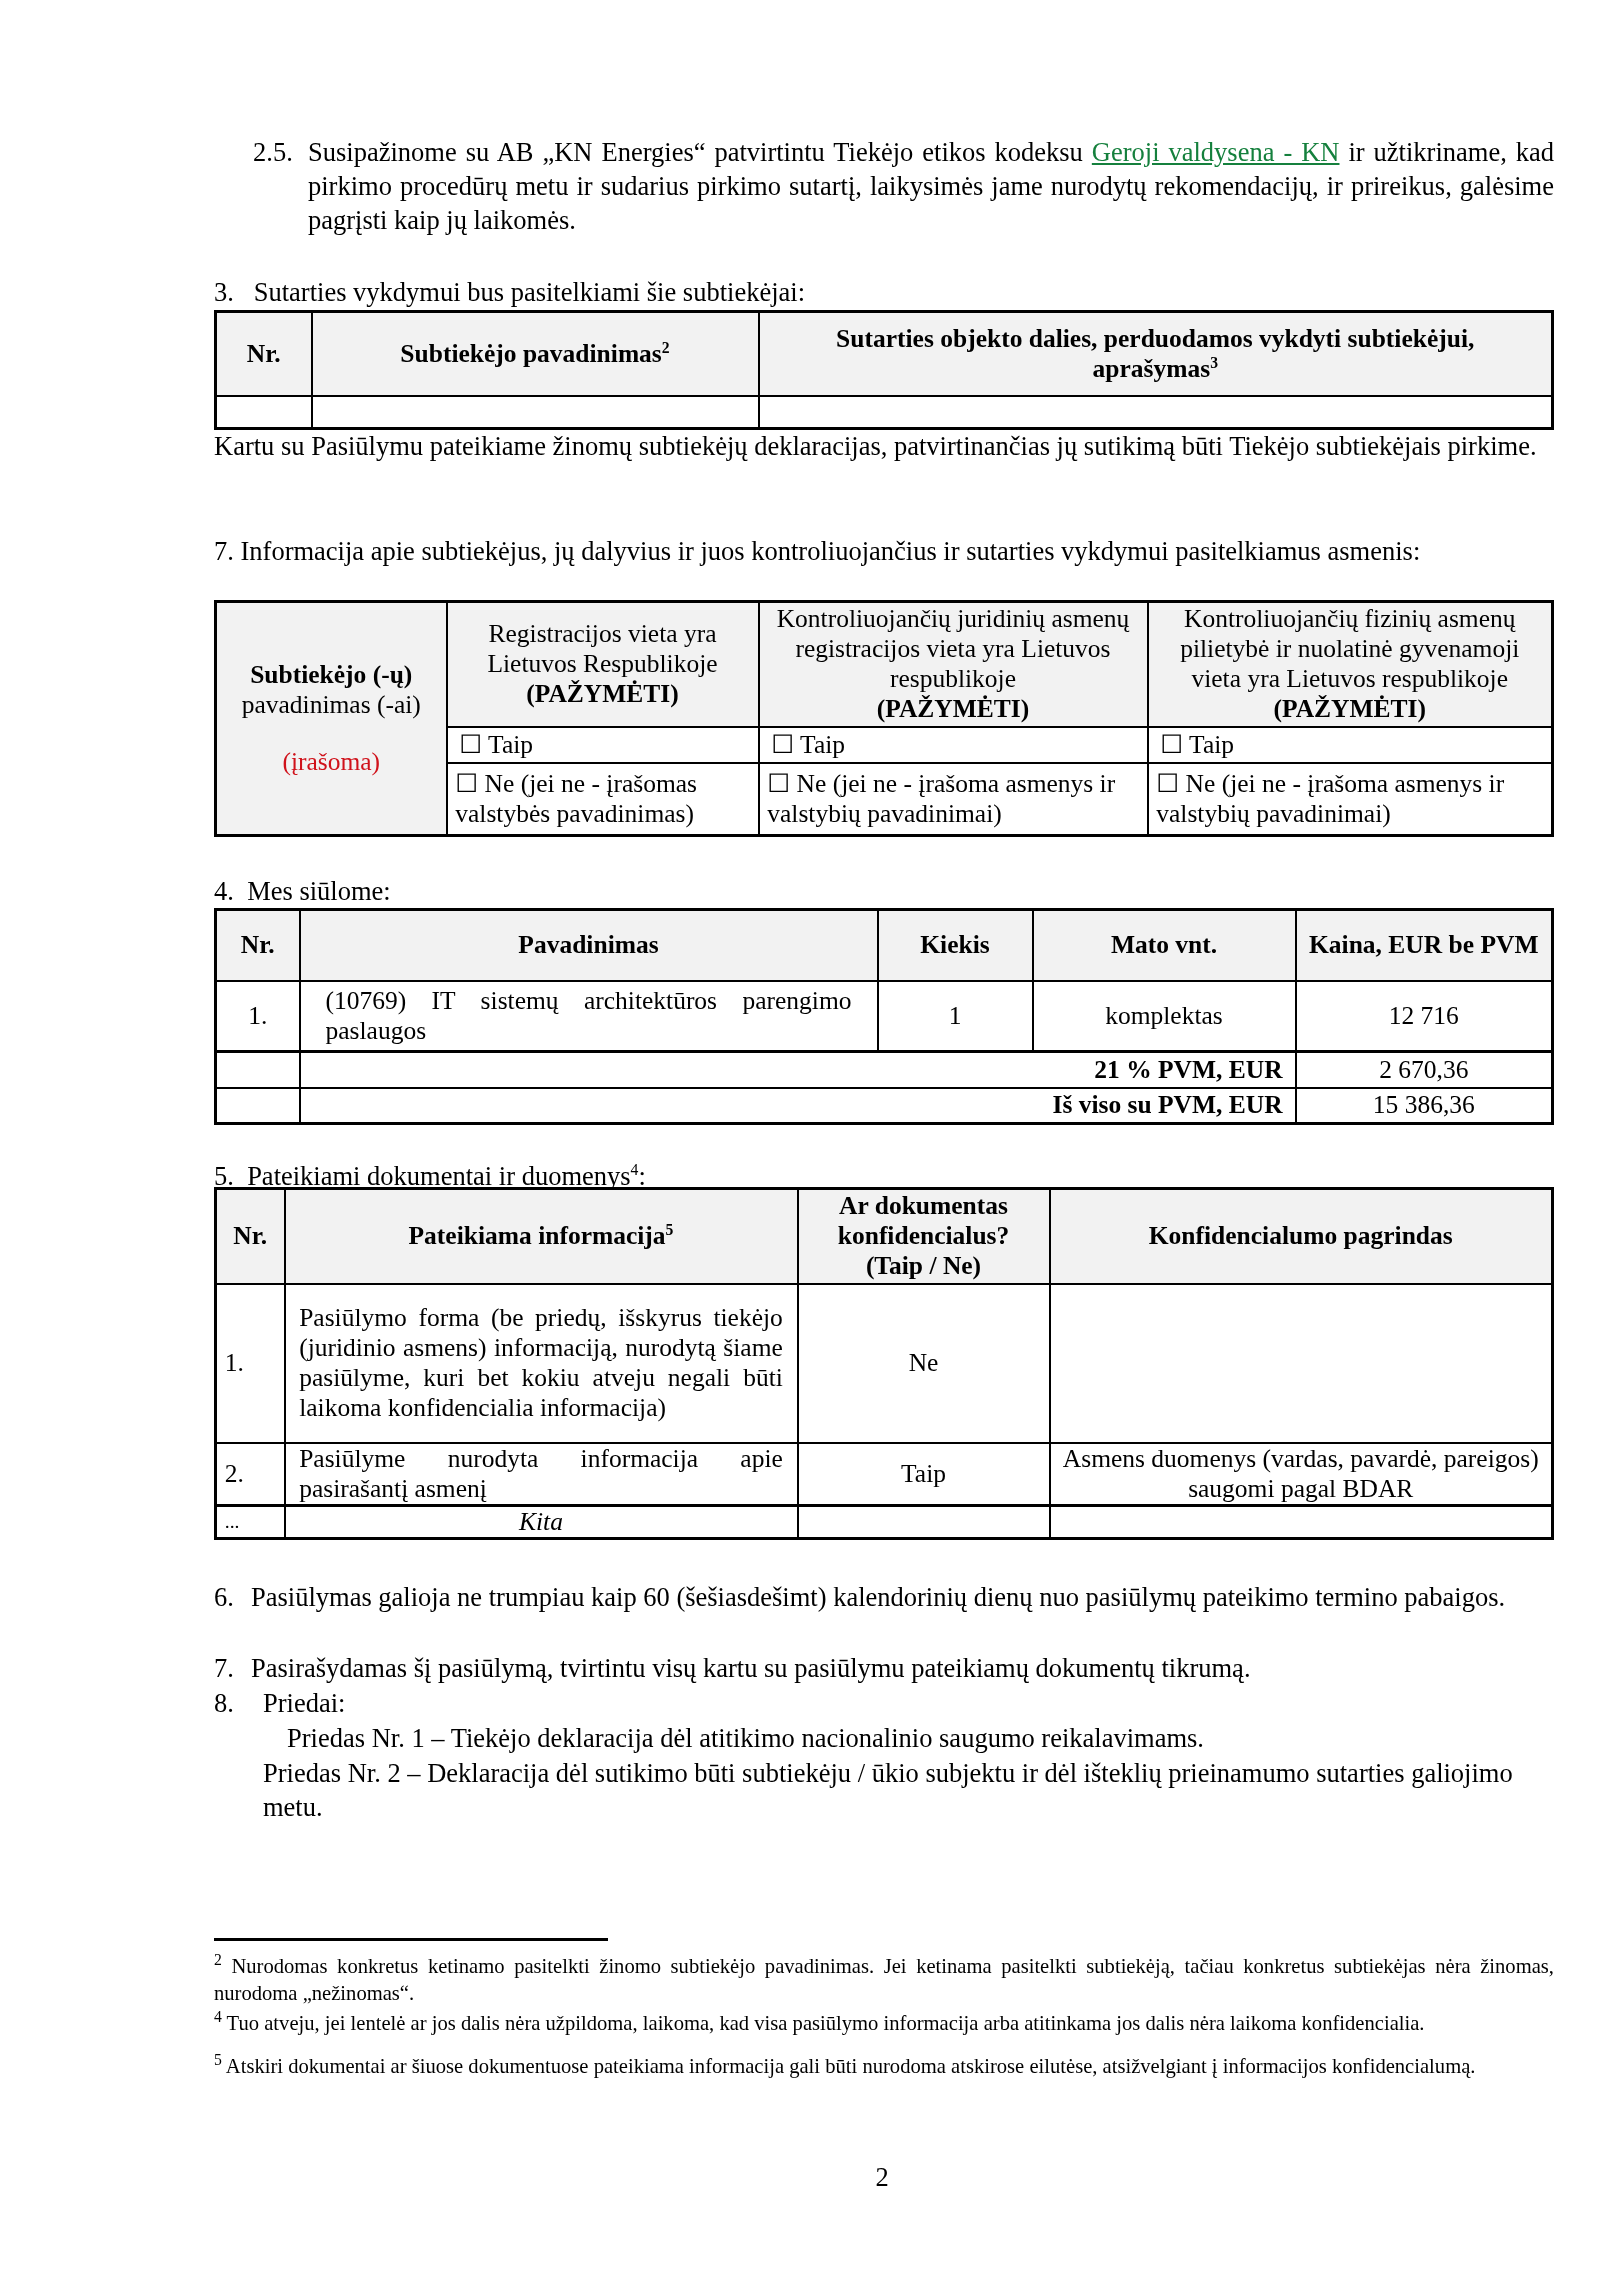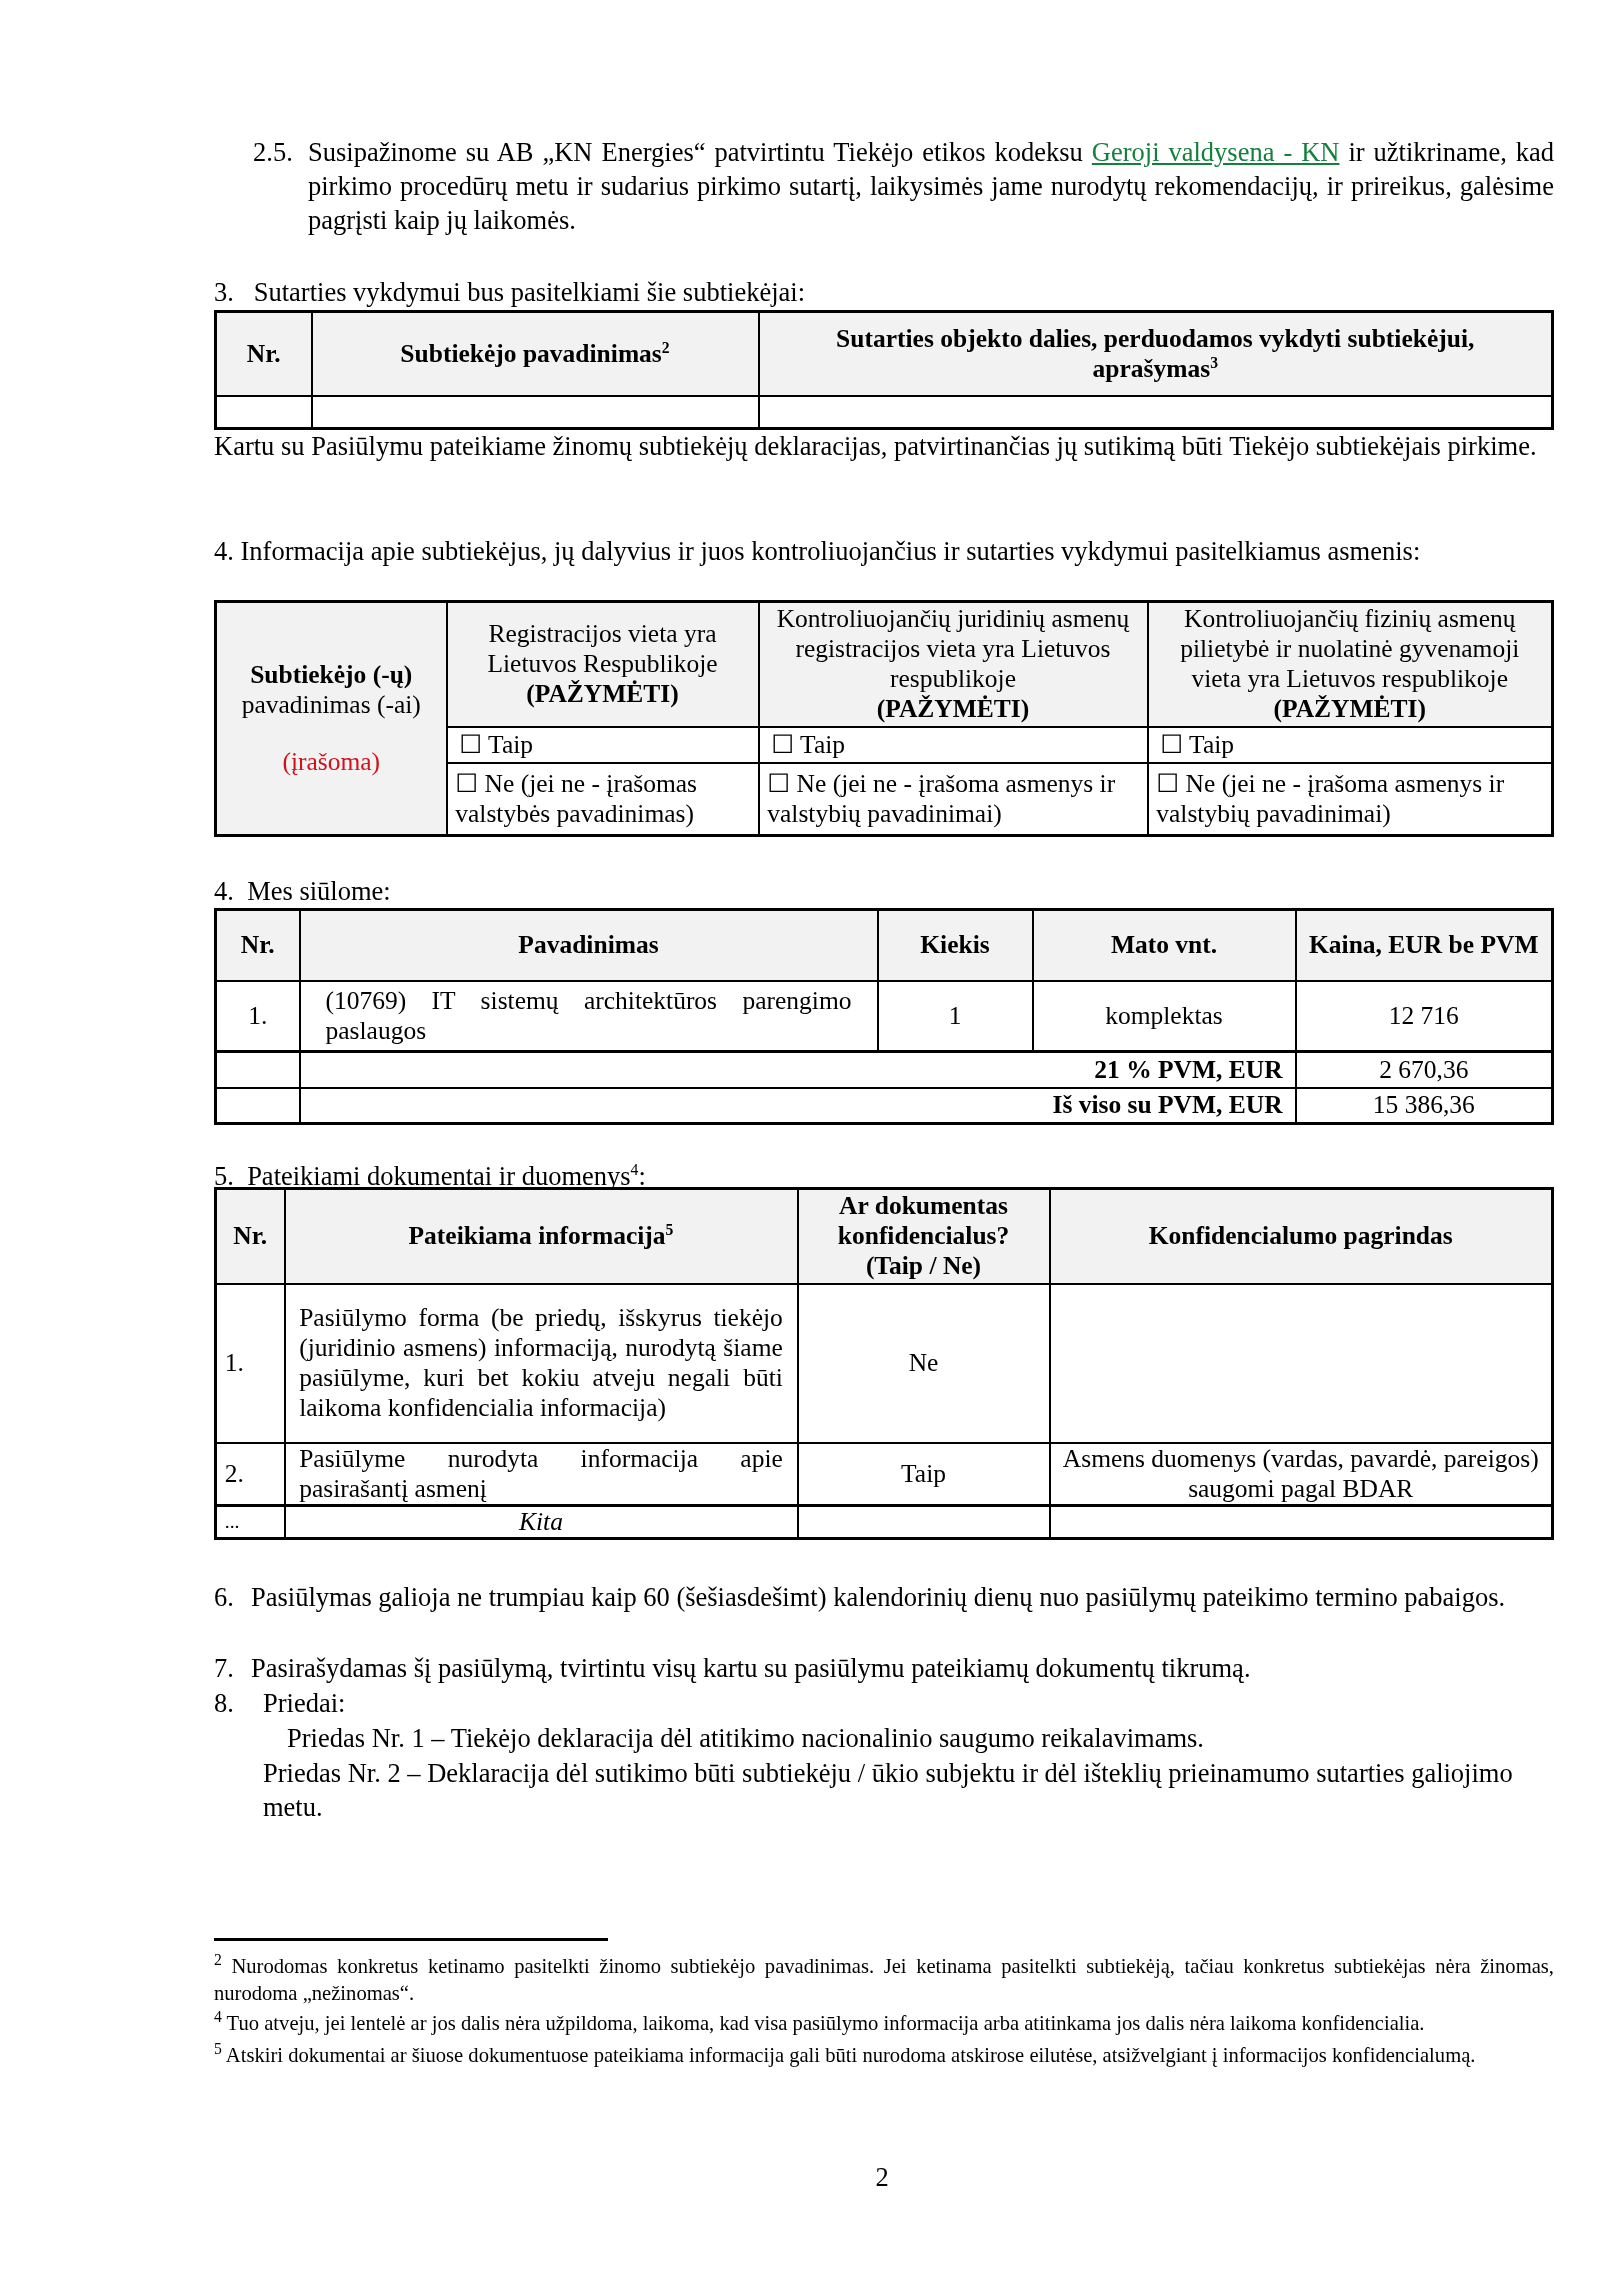--- a/index.html
+++ b/index.html
@@ -49,21 +49,21 @@
   <tr style="height:33px;">
     <td></td>
     <td></td>
     <td></td>
   </tr>
 </tbody>
   </table>
 
 <div class="abs just" style="left:214px; top:429px; width:1340px;">Kartu su Pasiūlymu pateikiame žinomų subtiekėjų deklaracijas, patvirtinančias jų sutikimą būti Tiekėjo subtiekėjais pirkime.</div>
 
-<div class="abs just" style="left:214px; top:534px; width:1340px; text-align-last:left;">4. Informacija apie subtiekėjus, jų dalyvius ir juos kontroliuojančius ir sutarties vykdymui pasitelkiamus asmenis:</div>
+<div class="abs just" style="left:214px; top:534px; width:1340px; text-align-last:left;">7. Informacija apie subtiekėjus, jų dalyvius ir juos kontroliuojančius ir sutarties vykdymui pasitelkiamus asmenis:</div>
 
 <table style="top:600px;" class="outer">
   <colgroup>
       <col style="width:231px">
       <col style="width:312px">
       <col style="width:389px">
       <col>
     </colgroup>
   <tbody>
       <tr style="height:125px;">
@@ -177,17 +177,17 @@
   <span class="abs" style="left:0;top:0;">8.</span>
   <div style="margin-left:49px;">Priedai:</div>
 </div>
 <div class="abs" style="left:263px; top:1721px; width:1291px;margin-left:24px;">Priedas Nr. 1 – Tiekėjo deklaracija dėl atitikimo nacionalinio saugumo reikalavimams.</div>
 <div class="abs" style="left:263px; top:1756px; width:1291px;">Priedas Nr. 2 – Deklaracija dėl sutikimo būti subtiekėju / ūkio subjektu ir dėl išteklių prieinamumo sutarties galiojimo metu.</div>
 
 <div class="hr"></div>
 <div class="abs fn just" style="left:214px; top:1953px; width:1340px;">
   <div><sup>2</sup><span> Nurodomas konkretus ketinamo pasitelkti žinomo subtiekėjo pavadinimas. Jei ketinama pasitelkti subtiekėją, tačiau konkretus subtiekėjas nėra žinomas, nurodoma „nežinomas“.</span></div>
   <div style="margin-top:3.9px;"><sup>4</sup><span> Tuo atveju, jei lentelė ar jos dalis nėra užpildoma, laikoma, kad visa pasiūlymo informacija arba atitinkama jos dalis nėra laikoma konfidencialia.</span></div>
-  <div style="margin-top:6px;"><sup>5</sup><span> Atskiri dokumentai ar šiuose dokumentuose pateikiama informacija gali būti nurodoma atskirose eilutėse, atsižvelgiant į informacijos konfidencialumą.</span></div>
+  <div style="margin-top:17px;"><sup>5</sup><span> Atskiri dokumentai ar šiuose dokumentuose pateikiama informacija gali būti nurodoma atskirose eilutėse, atsižvelgiant į informacijos konfidencialumą.</span></div>
 </div>
 
 <div class="abs c" style="left:0; width:1764px; top:2160px;">2</div>
 
 
 </body></html>

